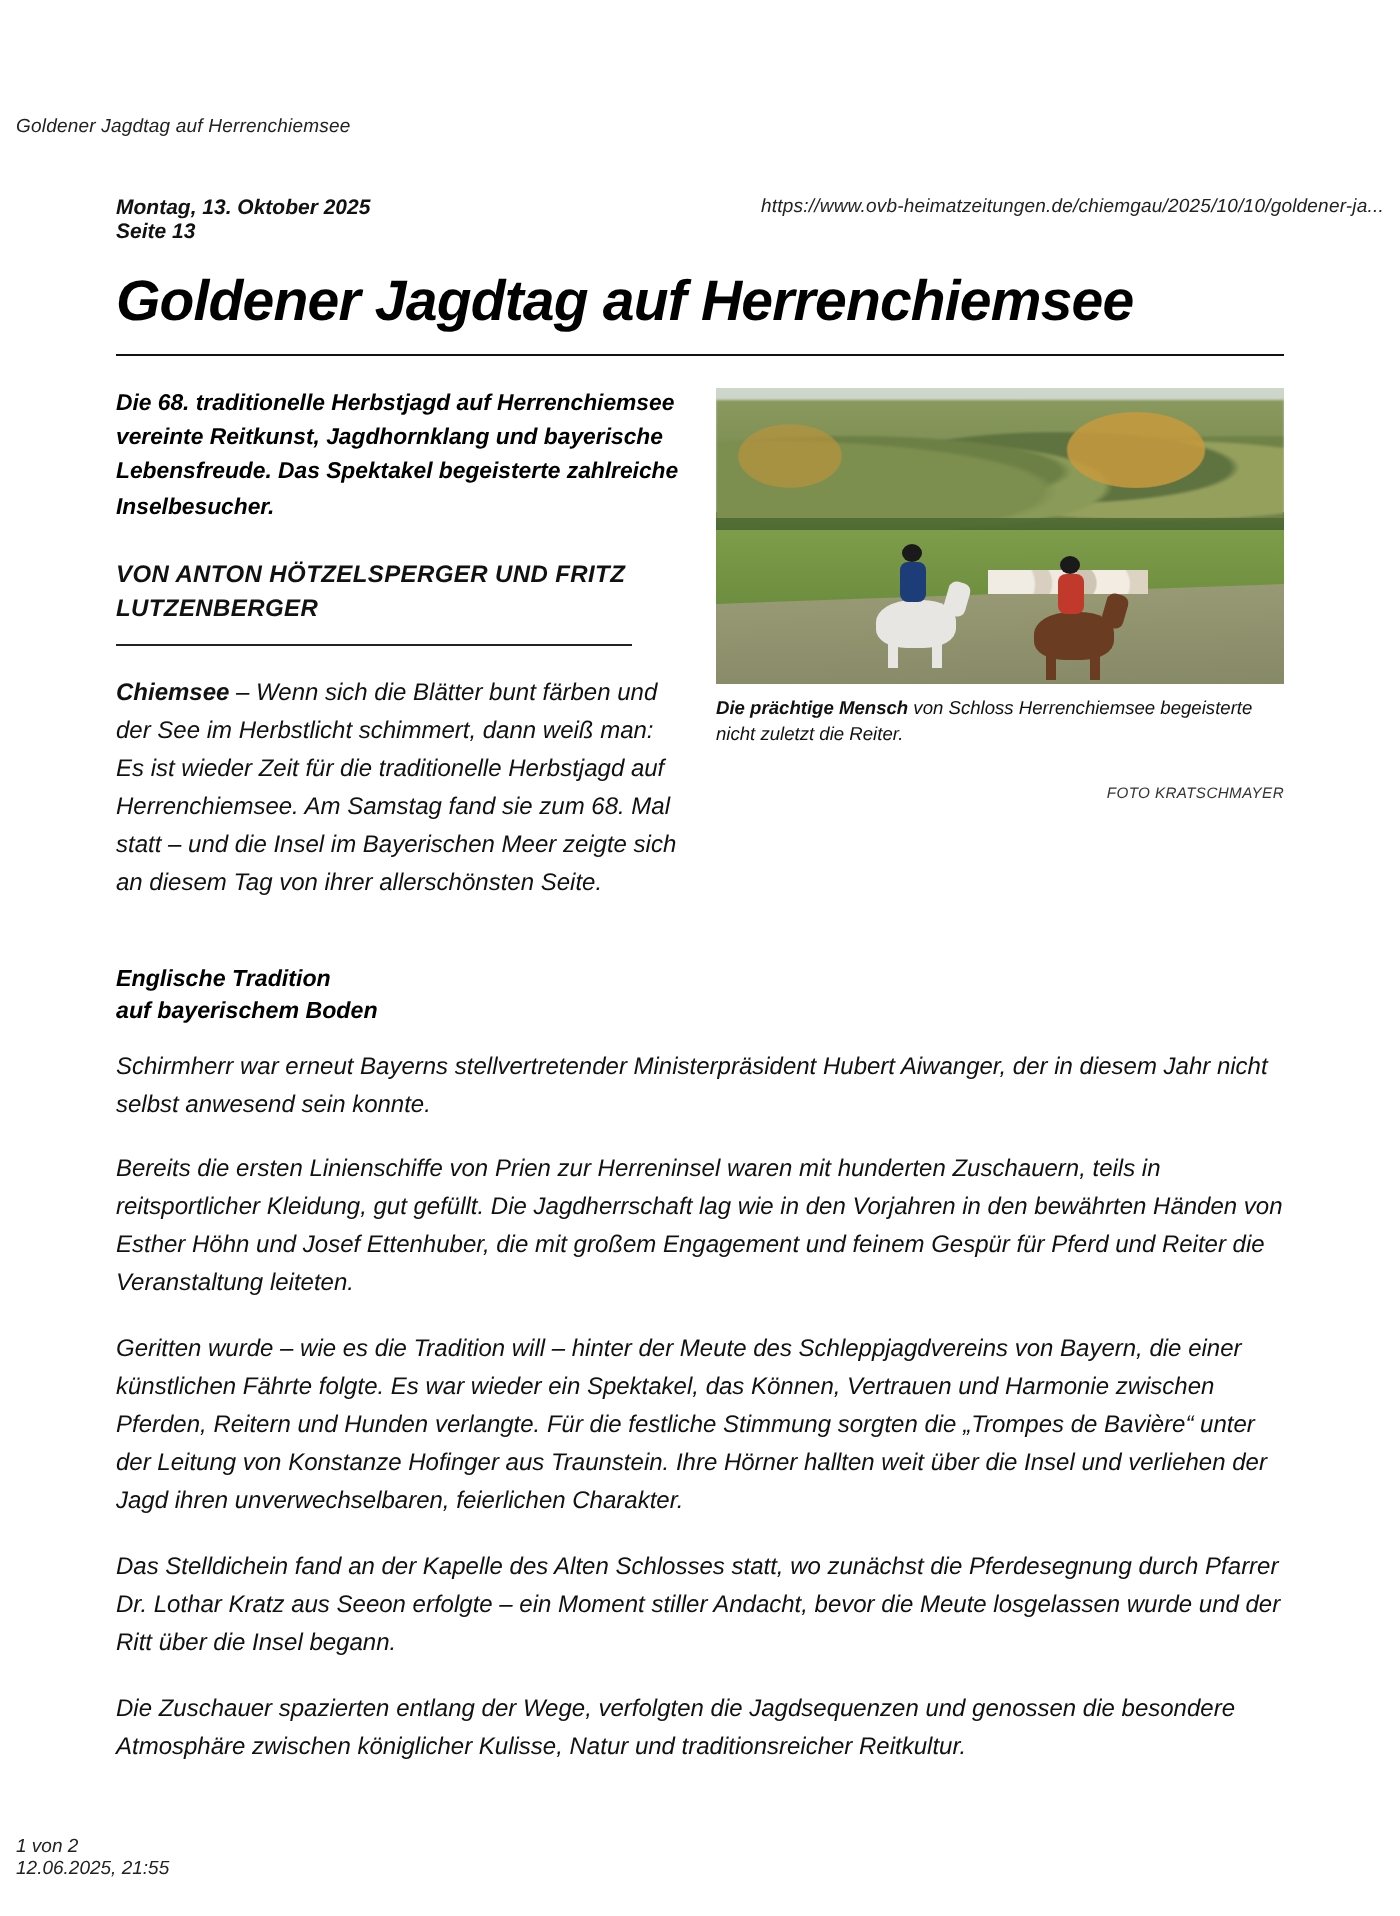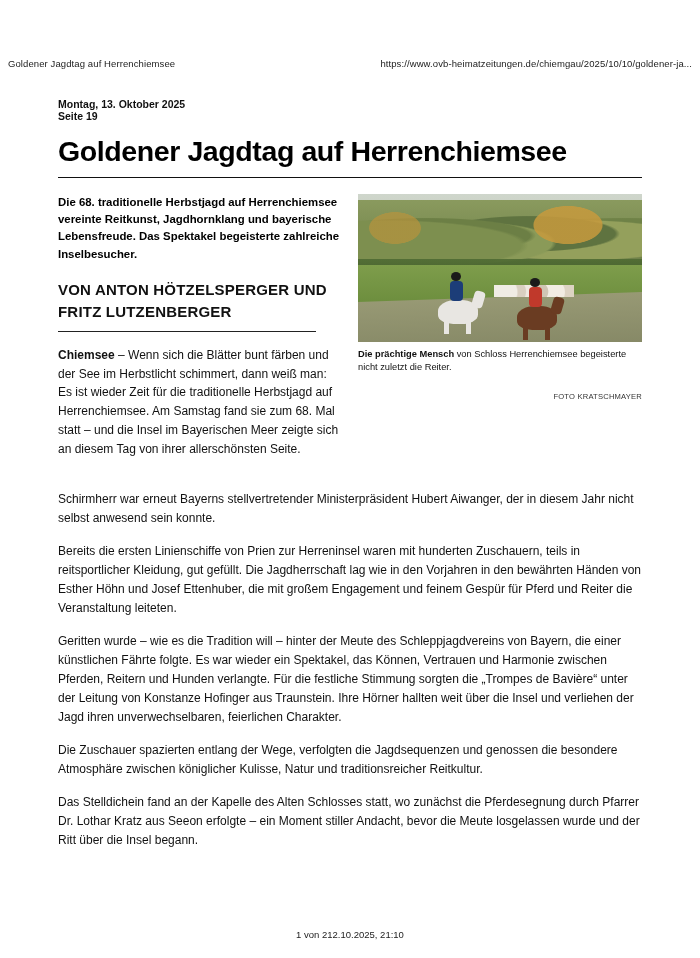--- a/index.html
+++ b/index.html
@@ -13,50 +13,53 @@
     font-family: "Liberation Sans", sans-serif;
     color: #111;
     position: relative;
     overflow: hidden;
   }
   .page {
     position: relative;
     width: 700px;
     height: 958px;
     box-sizing: border-box;
+    font-style: italic;
   }
 
   
   .print-header {
     position: absolute;
     top: 58px;
     left: 8px;
     right: 8px;
     display: flex;
     justify-content: space-between;
     align-items: flex-start;
     font-size: 9.5px;
     color: #222;
     letter-spacing: 0.1px;
   }
   .print-header .ph-left { max-width: 300px; }
   .print-header .ph-right {
     text-align: right;
     max-width: 340px;
     word-break: break-all;
+    margin-top: 40px;
   }
   .print-footer {
     position: absolute;
     bottom: 18px;
     left: 8px;
     right: 8px;
     display: flex;
-    justify-content: center;
+    justify-content: flex-end;
     font-size: 9.5px;
     color: #222;
+    flex-direction: column;
   }
 
   
   .article {
     position: absolute;
     left: 58px;
     top: 98px;
     width: 584px;
   }
   .meta-row {
@@ -94,21 +97,21 @@
   .col-right { width: 284px; }
 
   .lead {
     font-size: 11.4px;
     font-weight: bold;
     line-height: 1.52;
     margin: 0 0 16px 0;
     color: #000;
   }
   .byline {
-    font-size: 15px;
+    font-size: 12px;
     font-weight: bold;
     line-height: 1.45;
     letter-spacing: 0.2px;
     margin: 0 0 8px 0;
     text-transform: uppercase;
   }
   .byline-rule {
     border: 0;
     border-top: 1px solid #222;
     margin: 0 0 14px 0;
@@ -254,21 +257,21 @@
 
   <div class="print-header">
     <div class="ph-left">Goldener Jagdtag auf Herrenchiemsee</div>
     <div class="ph-right">https://www.ovb-heimatzeitungen.de/chiemgau/2025/10/10/goldener-ja...</div>
   </div>
 
   <div class="article">
 
     <div class="meta-row">
       <div class="meta-date">Montag, 13. Oktober 2025</div>
-      <div class="meta-page">Seite 19</div>
+      <div class="meta-page">Seite 13</div>
     </div>
 
     <h1 class="headline">Goldener Jagdtag auf Herrenchiemsee</h1>
     <hr class="rule">
 
     <div class="top-block">
 
       <div class="col-left">
         <p class="lead">Die 68. traditionelle Herbstjagd auf Herrenchiemsee vereinte Reitkunst, Jagdhornklang und bayerische Lebensfreude. Das Spektakel begeisterte zahlreiche Inselbesucher.</p>
         <p class="byline">VON ANTON HÖTZELSPERGER UND FRITZ LUTZENBERGER</p>
@@ -305,31 +308,35 @@
         </div>
         <div class="photo-caption">
           <b>Die prächtige Mensch</b><span> von Schloss Herrenchiemsee begeisterte nicht zuletzt die Reiter.</span>
           <span class="photo-credit">FOTO KRATSCHMAYER</span>
         </div>
       </div>
 
     </div>
 
     <div class="full-block">
+      <div class="subhead">
+        <span>Englische Tradition</span><br>
+        <span>auf bayerischem Boden</span>
+      </div>
 
       <p class="body-p">Schirmherr war erneut Bayerns stellvertretender Ministerpräsident Hubert Aiwanger, der in diesem Jahr nicht selbst anwesend sein konnte.</p>
       <p class="body-p">Bereits die ersten Linienschiffe von Prien zur Herreninsel waren mit hunderten Zuschauern, teils in reitsportlicher Kleidung, gut gefüllt. Die Jagdherrschaft lag wie in den Vorjahren in den bewährten Händen von Esther Höhn und Josef Ettenhuber, die mit großem Engagement und feinem Gespür für Pferd und Reiter die Veranstaltung leiteten.</p>
       <p class="body-p">Geritten wurde – wie es die Tradition will – hinter der Meute des Schleppjagdvereins von Bayern, die einer künstlichen Fährte folgte. Es war wieder ein Spektakel, das Können, Vertrauen und Harmonie zwischen Pferden, Reitern und Hunden verlangte. Für die festliche Stimmung sorgten die „Trompes de Bavière“ unter der Leitung von Konstanze Hofinger aus Traunstein. Ihre Hörner hallten weit über die Insel und verliehen der Jagd ihren unverwechselbaren, feierlichen Charakter.</p>
+      <p class="body-p">Das Stelldichein fand an der Kapelle des Alten Schlosses statt, wo zunächst die Pferdesegnung durch Pfarrer Dr. Lothar Kratz aus Seeon erfolgte – ein Moment stiller Andacht, bevor die Meute losgelassen wurde und der Ritt über die Insel begann.</p>
       <p class="body-p">Die Zuschauer spazierten entlang der Wege, verfolgten die Jagdsequenzen und genossen die besondere Atmosphäre zwischen königlicher Kulisse, Natur und traditionsreicher Reitkultur.</p>
-      <p class="body-p">Das Stelldichein fand an der Kapelle des Alten Schlosses statt, wo zunächst die Pferdesegnung durch Pfarrer Dr. Lothar Kratz aus Seeon erfolgte – ein Moment stiller Andacht, bevor die Meute losgelassen wurde und der Ritt über die Insel begann.</p>
 
       <div class="spacer-8"></div>
 
     </div>
 
   </div>
 
   <div class="print-footer">
     <div>1 von 2</div>
-    <div>12.10.2025, 21:10</div>
+    <div>12.06.2025, 21:55</div>
   </div>
 
 </div>
 
 </body></html>

